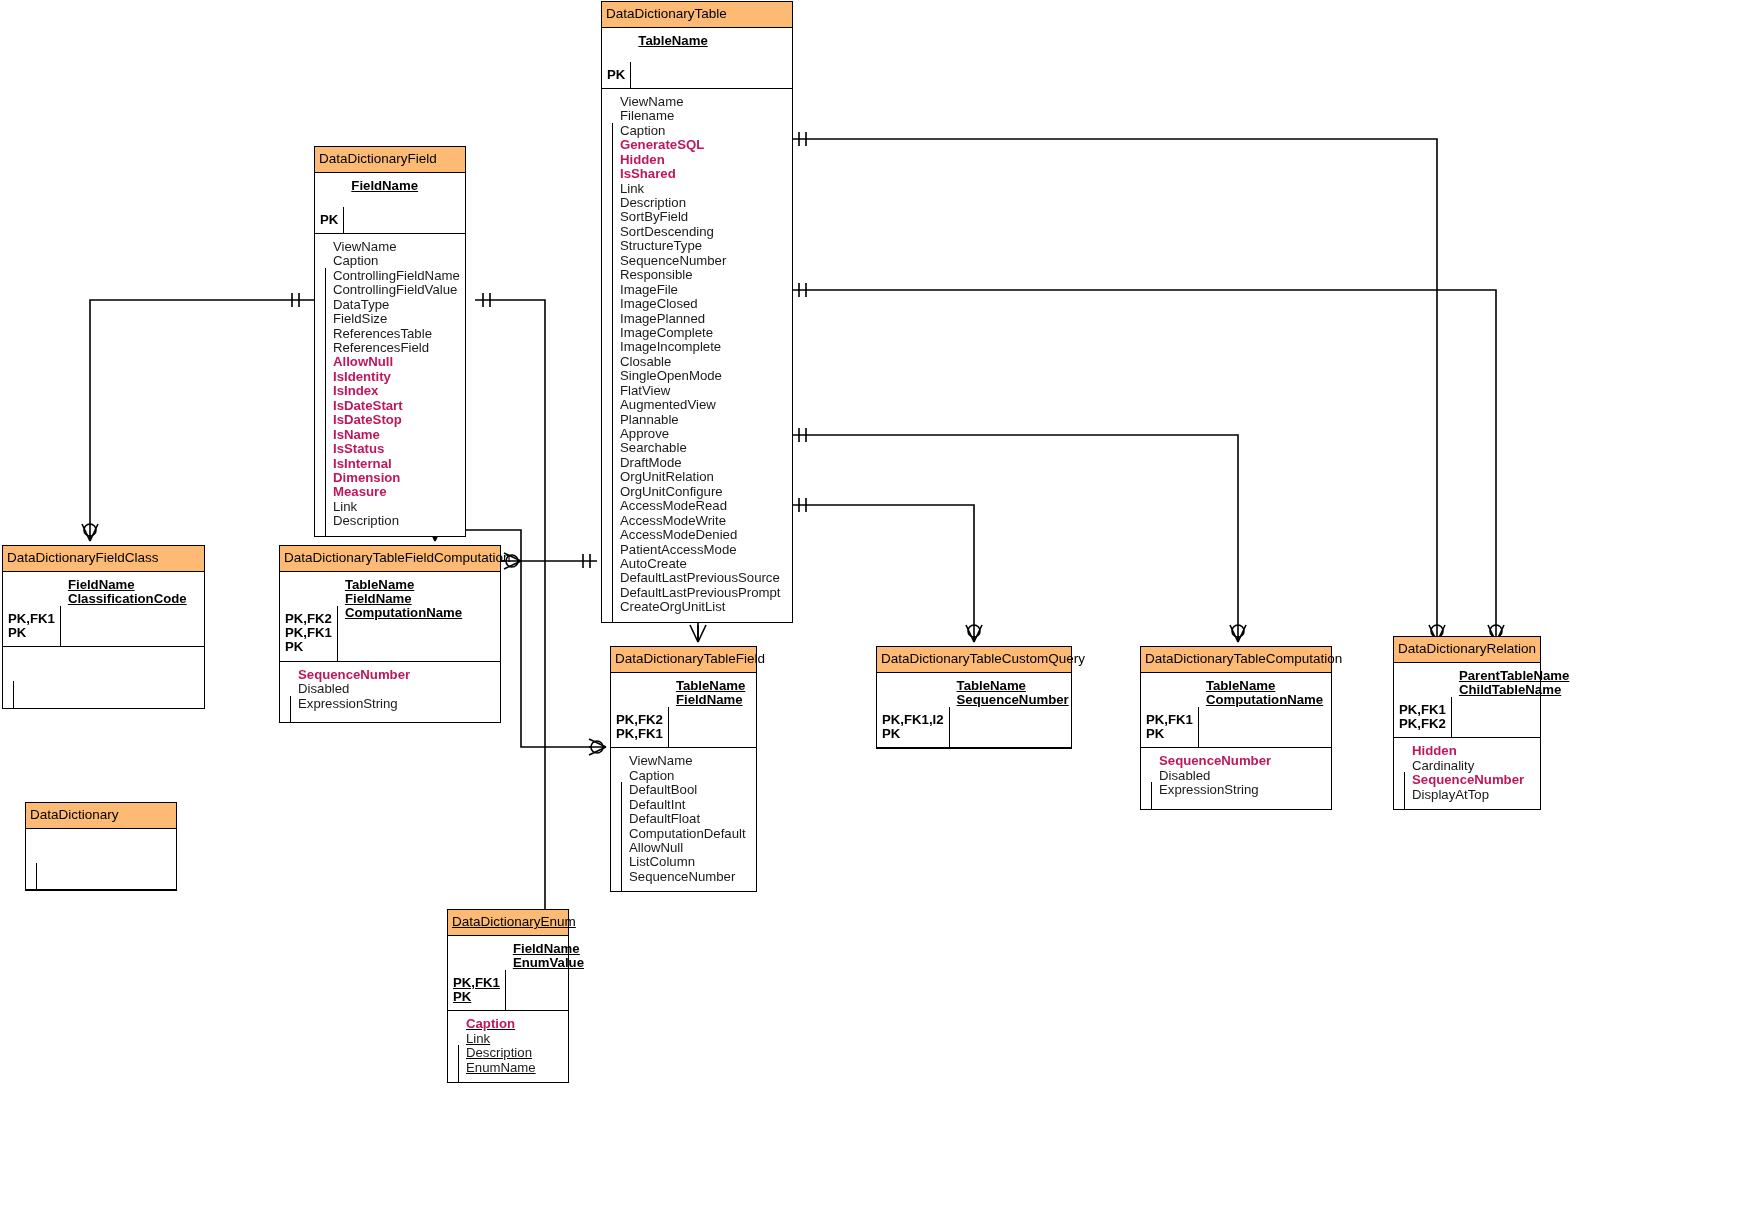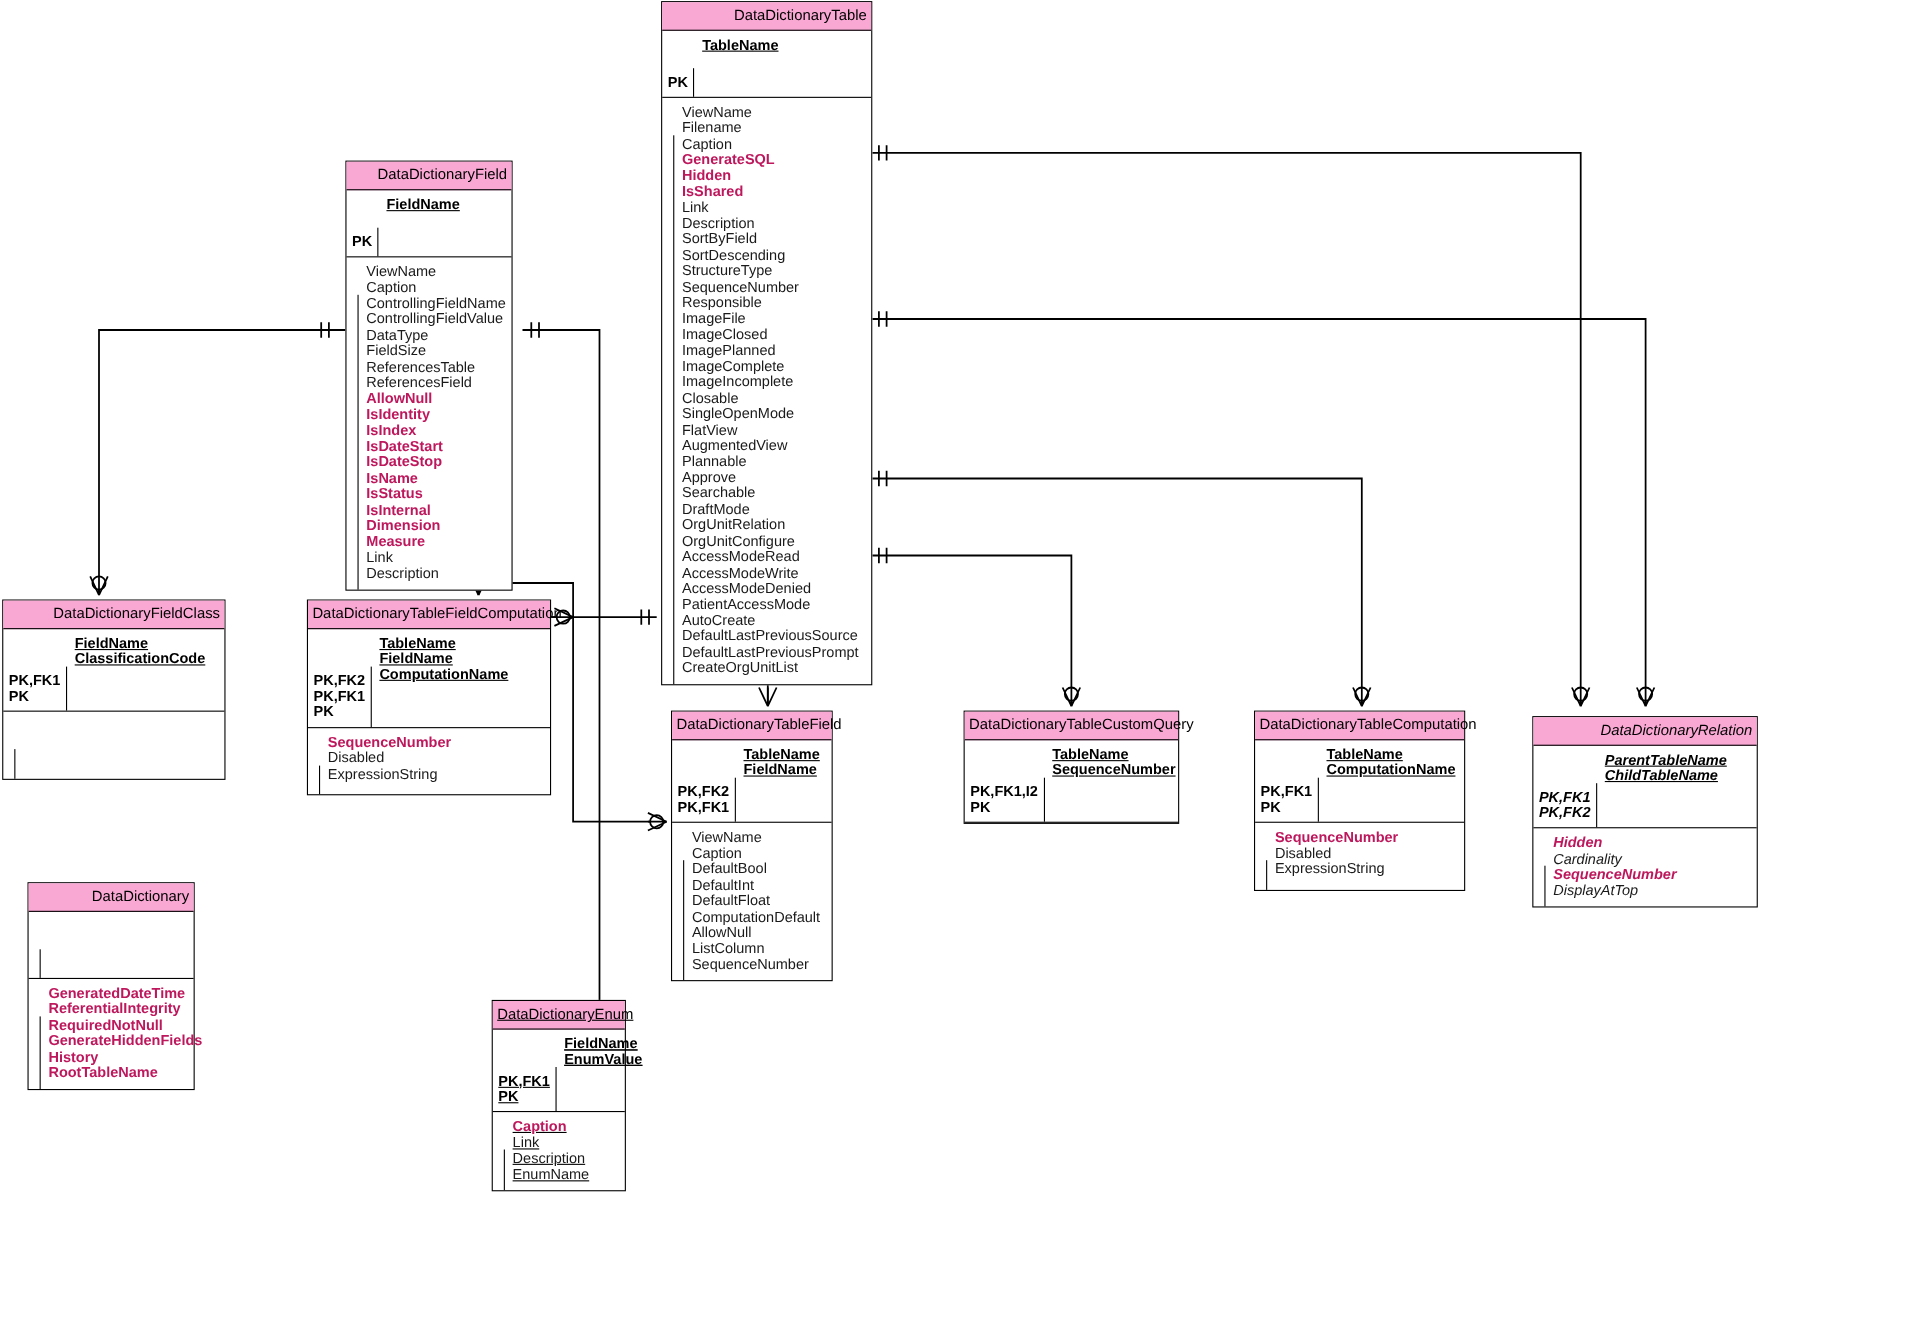--- a/index.html
+++ b/index.html
@@ -29,23 +29,23 @@
     pointer-events: none;
   }
   .entity {
     position: absolute;
     border: 1.5px solid #000000;
     background: #ffffff;
     box-sizing: border-box;
     z-index: 5;
   }
   .ent-title {
-    background: #f9a8d4;
+    background: #fdba74;
     border-bottom: 1.5px solid #000000;
-    text-align: right;
+    text-align: left;
     font-size: 13.5px;
     color: #000000;
     line-height: 1;
     padding: 5px 4px 6px 4px;
     box-sizing: border-box;
     white-space: nowrap;
   }
   .section {
     display: flex;
     box-sizing: border-box;
@@ -84,21 +84,21 @@
   .empty-pad { height: 14.45px; }
 
   
   #e-table          { left: 601px;  top: 1px;   width: 192px; }
   #e-field          { left: 314px;  top: 146px; width: 152px; }
   #e-fieldclass     { left: 2px;    top: 545px; width: 203px; }
   #e-tfcomp         { left: 279px;  top: 545px; width: 222px; }
   #e-tablefield     { left: 610px;  top: 646px; width: 147px; }
   #e-customquery    { left: 876px;  top: 646px; width: 196px; }
   #e-tablecomp      { left: 1140px; top: 646px; width: 192px; }
-  #e-relation       { left: 1393px; top: 651px; width: 205px; font-style: italic; }
+  #e-relation       { left: 1393px; top: 636px; width: 148px; }
   #e-datadictionary { left: 25px;   top: 802px; width: 152px; }
   #e-enum           { left: 447px;  top: 909px; width: 122px; text-decoration: underline; }
 </style>
 </head>
 <body>
 
 <div id="canvas">
 
   <svg id="lines" viewBox="0 0 1751 1212" width="1751" height="1212">
     <g fill="none" stroke="#000000" stroke-width="1.6">
@@ -411,33 +411,20 @@
   <div class="entity" id="e-datadictionary">
     <div class="ent-title">DataDictionary</div>
     <div class="section sec-pk">
       <div class="col-key">
           <div class="empty-pad"></div>
         </div>
       <div class="col-attr">
           <div class="empty-pad"></div>
         </div>
     </div>
-    <div class="section">
-      <div class="col-key">
-          <div class="empty-pad"></div>
-        </div>
-      <div class="col-attr">
-          <div class="arow req">GeneratedDateTime</div>
-          <div class="arow req">ReferentialIntegrity</div>
-          <div class="arow req">RequiredNotNull</div>
-          <div class="arow req">GenerateHiddenFields</div>
-          <div class="arow req">History</div>
-          <div class="arow req">RootTableName</div>
-        </div>
-    </div>
   </div>
 
   <div class="entity" id="e-enum">
     <div class="ent-title">DataDictionaryEnum</div>
     <div class="section sec-pk">
       <div class="col-key">
           <div class="krow">PK,FK1</div>
           <div class="krow">PK</div>
         </div>
       <div class="col-attr">

